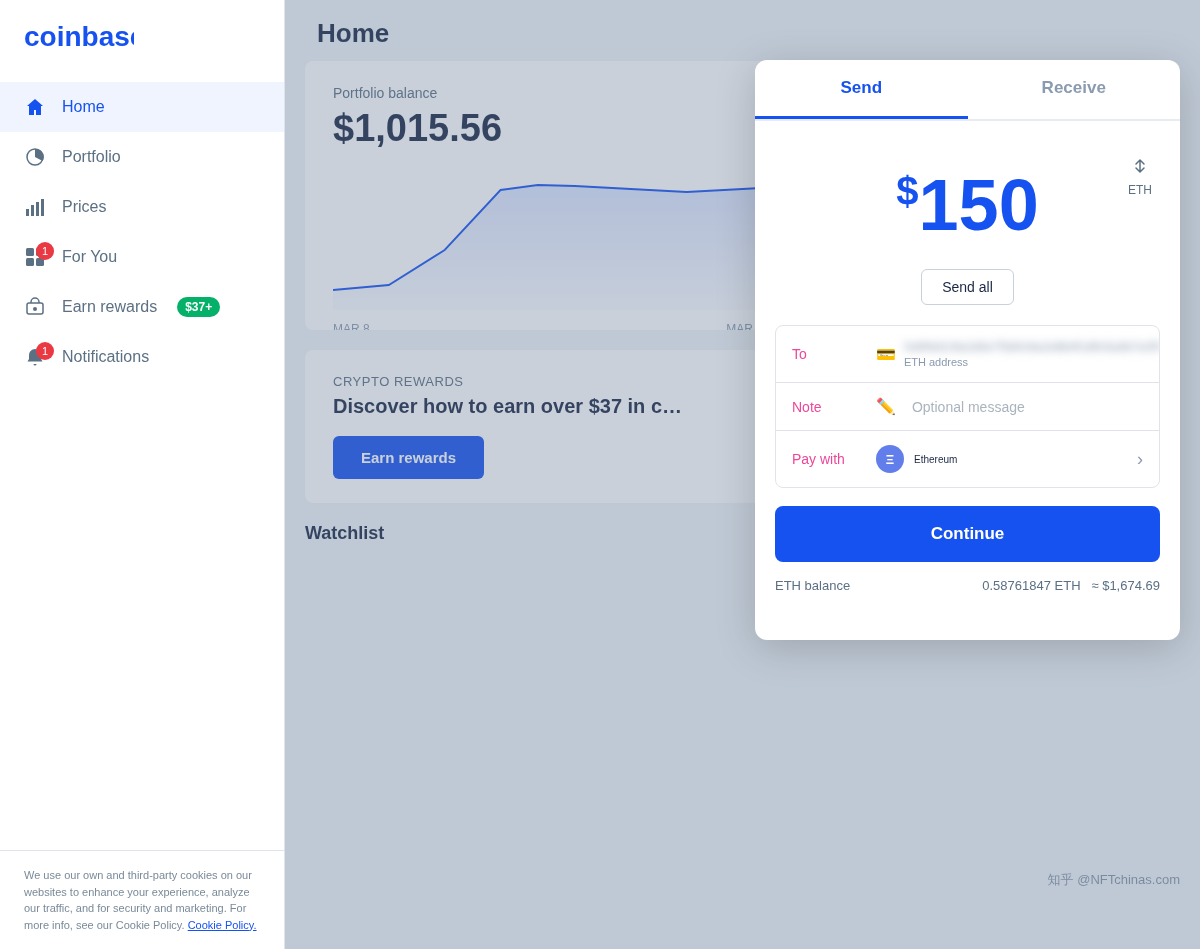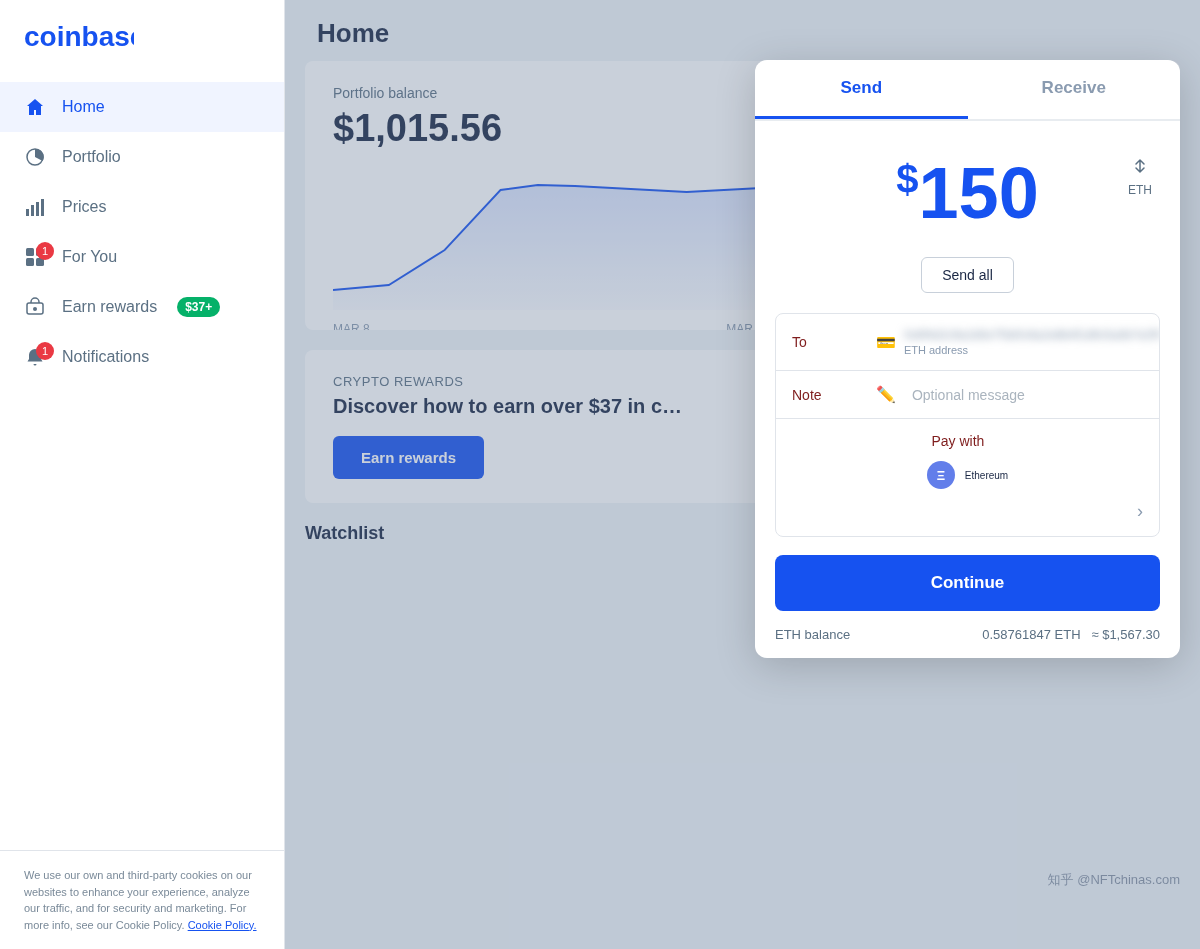--- a/index.html
+++ b/index.html
@@ -195,21 +195,21 @@
       color: #8a9bb0;
       border-bottom: 3px solid transparent;
     }
     .modal-tab.active {
       color: #1652f0;
       border-bottom: 3px solid #1652f0;
     }
 
     
     .amount-section {
-      padding: 36px 28px 20px;
+      padding: 48px 28px 20px;
       text-align: center;
       position: relative;
     }
     .amount-display {
       font-size: 72px;
       font-weight: 700;
       color: #1652f0;
       line-height: 1;
     }
     .amount-dollar {
@@ -248,25 +248,25 @@
       border-radius: 8px;
       overflow: hidden;
     }
     .form-field {
       display: flex;
       align-items: center;
       padding: 14px 16px;
       border-bottom: 1px solid #e0e4ea;
       gap: 12px;
     }
-    .form-field:last-child { border-bottom: none; flex-direction: column; }
+    .form-field:last-child { border-bottom: none; }
     .field-label {
       width: 72px;
       font-size: 14px;
-      color: #7f1d1d;
+      color: #ec4899;
       flex-shrink: 0;
     }
     .field-address {
       font-size: 12px;
       color: #8a9bb0;
       filter: blur(4px);
       user-select: none;
     }
     .field-sub {
       font-size: 11px;
@@ -501,20 +501,20 @@
         </div>
       </div>
 
       <button class="continue-btn">Continue</button>
 
       <div class="modal-balance">
         <span>ETH balance</span>
         <span>
           <span>0.58761847 ETH</span>
           &nbsp;
-          <span>≈ $1,567.30</span>
+          <span>≈ $1,674.69</span>
         </span>
       </div>
     </div>
   </div>
 
   <div class="watermark">知乎 @NFTchinas.com</div>
 </div>
 
 </body></html>

